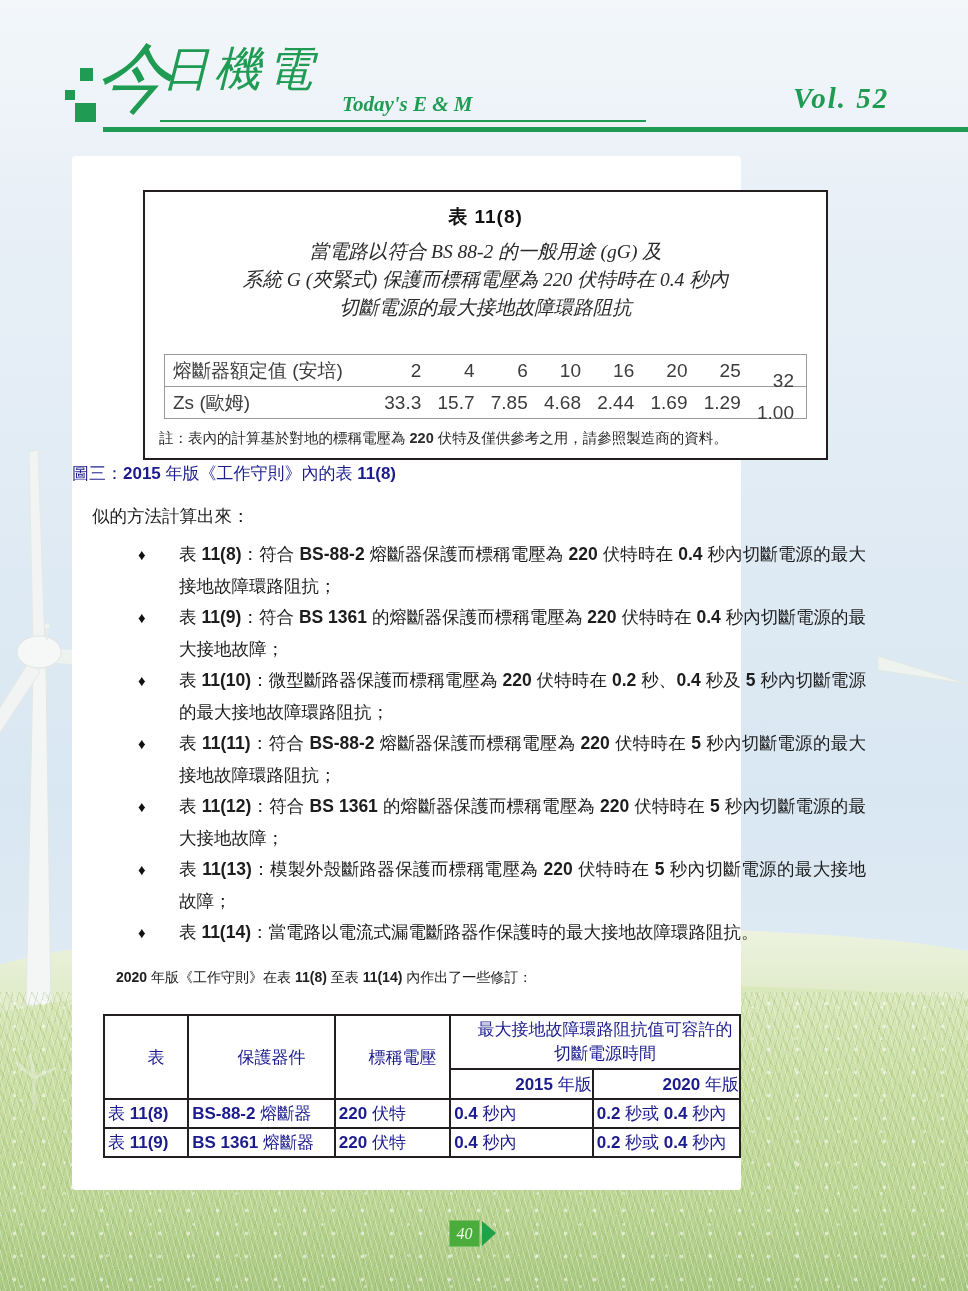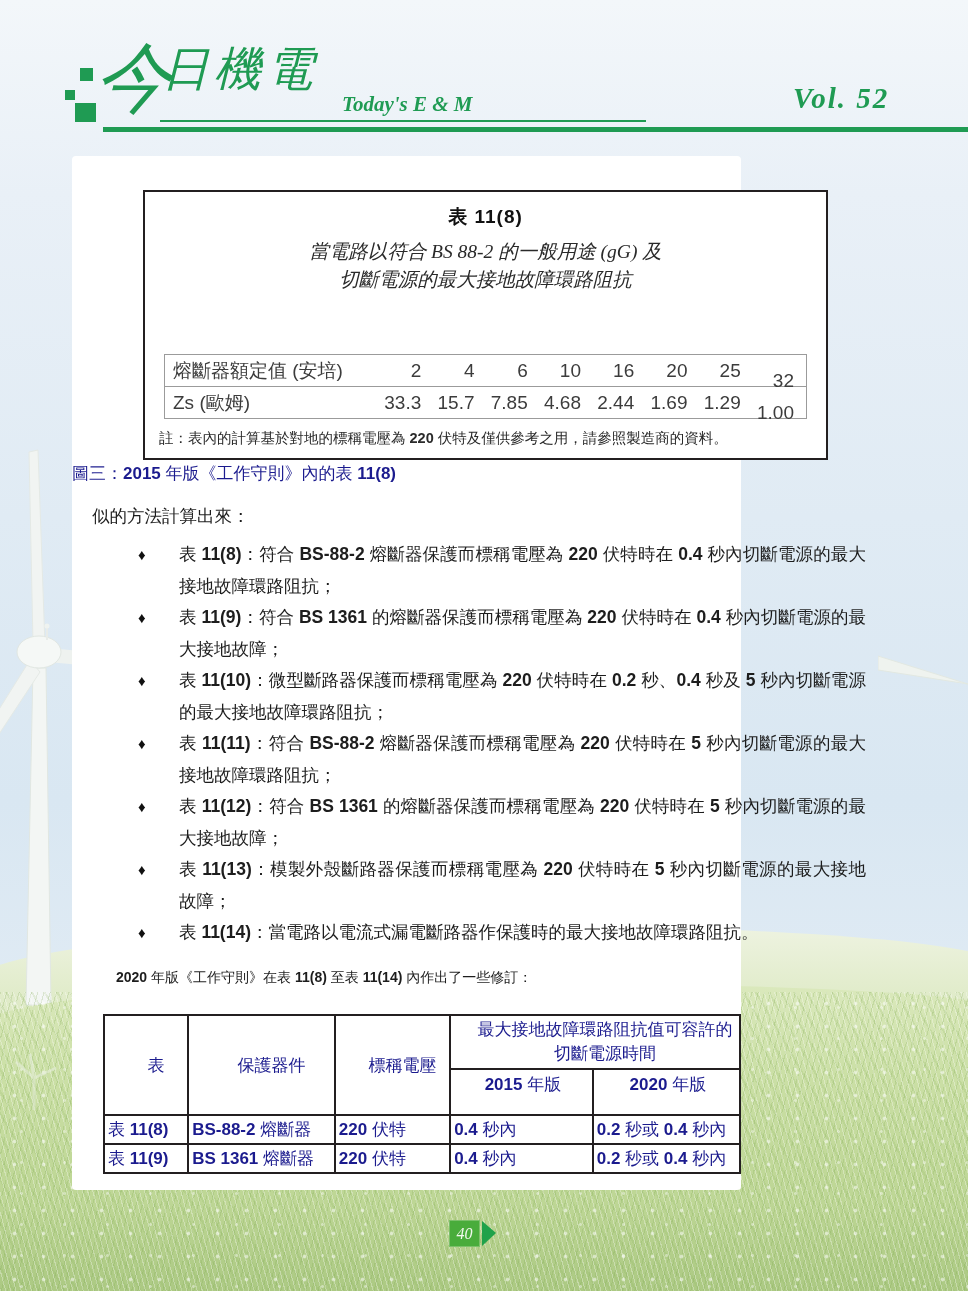--- a/index.html
+++ b/index.html
@@ -67,21 +67,21 @@
   .bullet{display:flex;align-items:flex-start;}
   .dia{flex:0 0 41px;font-size:15px;line-height:31.5px;color:#111;padding-left:2px;}
   .btxt{flex:1;font-size:17.5px;line-height:31.5px;color:#1d1d1d;text-align:justify;}
   .para{position:absolute;left:44px;top:806px;width:760px;font-size:14px;line-height:31px;}
   
   .revtable{position:absolute;left:31px;top:858px;border-collapse:collapse;
     color:#1b1b8e;font-size:17px;table-layout:fixed;}
   .revtable td,.revtable th{border:2px solid #231f20;font-weight:normal;overflow:hidden;white-space:nowrap;padding-left:21px;}
   .revtable th{text-align:center;vertical-align:middle;}
   .revtable .span-head{height:50px;line-height:24px;}
-  .revtable .sub td{height:28px;text-align:center;padding:0 0 16px 3px;}
+  .revtable .sub td{height:28px;text-align:right;padding:0 0 0 3px;}
   .revtable .data td{height:27px;text-align:left;padding:0 0 0 3px;}
   b{font-weight:bold;}
   
   .page-badge{position:absolute;left:449px;top:1220px;display:flex;align-items:center;}
   .badge-rect{width:29px;height:25px;background:#49ac3b;border:1px solid #7cc06a;
     display:flex;align-items:center;justify-content:center;
     color:#f2f8ee;font-size:16px;font-style:italic;font-family:"Liberation Serif","DejaVu Serif",serif;}
   .badge-arrow{width:0;height:0;border-left:14px solid #1fa24a;border-top:12px solid transparent;
     border-bottom:13px solid transparent;margin-left:2px;}
 </style>
@@ -125,20 +125,21 @@
   <div class="thin-rule"></div>
   <div class="thick-rule"></div>
   <div class="vol">Vol.  52</div>
 
   <div class="card">
 
     <div class="figbox">
       <div class="fig-title">表 11(8)</div>
       <div class="fig-lines">
         <div>當電路以符合 BS 88-2 的一般用途 (gG) 及</div>
+        <div>系統 G (夾緊式) 保護而標稱電壓為 220 伏特時在 0.4 秒內</div>
         <div>切斷電源的最大接地故障環路阻抗</div>
       </div>
       <div class="minitable">
         <div class="mrow">
           <div class="mlabel">熔斷器額定值 (安培)</div>
           <div class="mval">2</div>
           <div class="mval">4</div>
           <div class="mval">6</div>
           <div class="mval">10</div>
           <div class="mval">16</div>

